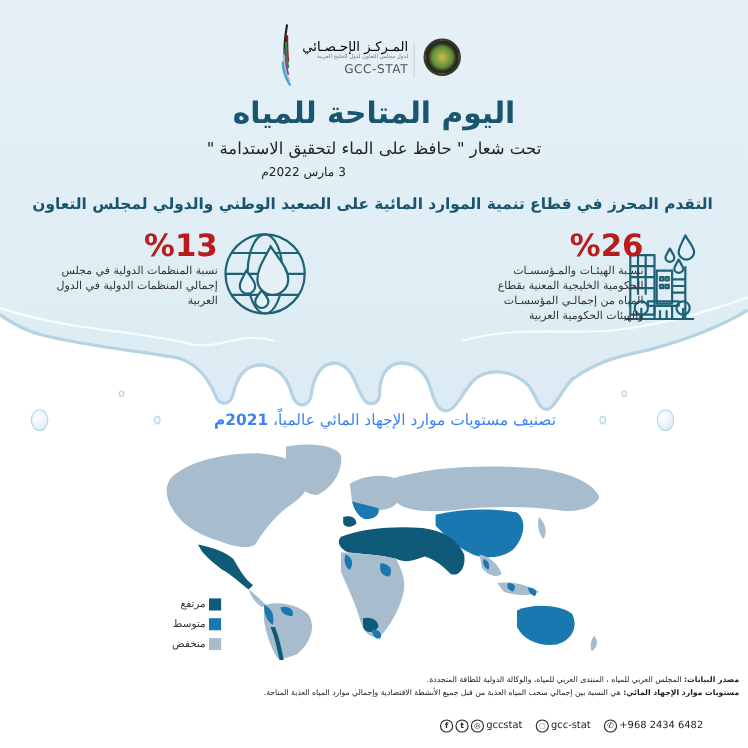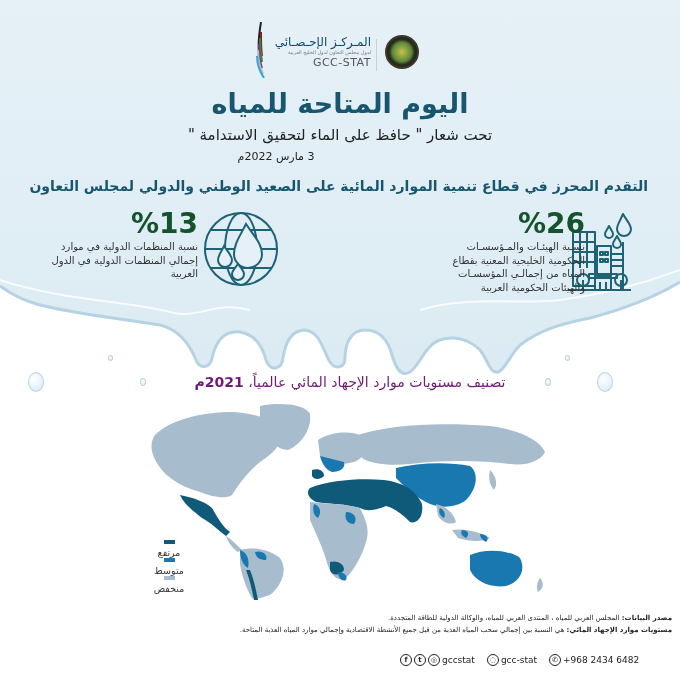--- a/index.html
+++ b/index.html
@@ -9,49 +9,49 @@
   .page { position: absolute; inset: 0; width: 680px; height: 680px; overflow: hidden; }
 
   
   .top-band { position: absolute; left: 0; top: 0; width: 680px; height: 400px; }
   .top-band svg { width: 680px; height: 400px; display: block; }
 
   .logo-wrap { position: absolute; top: 22px; left: 255px; width: 180px; height: 56px; display: flex; flex-direction: row-reverse; align-items: center; gap: 8px; direction: ltr; }
   .emblem { width: 34px; height: 34px; border-radius: 50%; background: radial-gradient(circle, #c9c04a 0%, #5a8a3a 45%, #2b2b1e 60%, #1b1b14 100%); border: 2px solid #3a3a2a; position: absolute; left: 130px; top: 13px; }
   .logo-divider { position: absolute; left: 121px; top: 17px; width: 1px; height: 32px; background: #c8d0d6; }
   .logo-text { position: absolute; left: 10px; top: 14px; width: 106px; text-align: right; direction: rtl; }
-  .logo-ar { font-size: 12px; color: #0c4a6e; line-height: 13px; letter-spacing: 0.5px; }
+  .logo-ar { font-size: 12px; color: #000000; line-height: 13px; letter-spacing: 0.5px; }
   .logo-sub { font-size: 5px; color: #777; line-height: 7px; }
   .logo-en { font-size: 11px; color: #555; direction: ltr; text-align: right; line-height: 14px; letter-spacing: 0.5px; }
   .logo-ribbon { position: absolute; left: 0; top: 0; width: 14px; height: 56px; }
 
   .main-title { position: absolute; top: 88px; left: 0; width: 680px; text-align: center; font-size: 27px; font-weight: bold; color: #17566e; }
   .subtitle { position: absolute; top: 126px; left: 0; width: 680px; text-align: center; font-size: 15px; color: #222; }
   .date { position: absolute; top: 150px; left: 0; width: 552px; text-align: center; font-size: 11px; color: #222; }
 
   .section-heading { position: absolute; top: 178px; left: 30px; width: 618px; text-align: center; font-size: 14px; font-weight: bold; color: #17566e; white-space: nowrap; }
 
   .stat-block { position: absolute; }
   .stat-right { top: 208px; left: 405px; width: 180px; }
   .stat-left { top: 208px; left: 38px; width: 160px; }
-  .stat-value { font-size: 28px; font-weight: bold; color: #14532d; text-align: right; direction: ltr; line-height: 32px; }
+  .stat-value { font-size: 28px; font-weight: bold; color: #b91c1c; text-align: right; direction: ltr; line-height: 32px; }
   .stat-text { font-size: 10px; color: #333; line-height: 13.5px; text-align: right; }
   .stat-right .stat-value { text-align: right; }
   .stat-left .stat-value { text-align: right; }
 
   .icon-buildings { position: absolute; left: 565px; top: 212px; width: 70px; height: 86px; }
   .icon-globe { position: absolute; left: 202px; top: 210px; width: 78px; height: 78px; }
 
-  .map-title { position: absolute; top: 374px; left: 150px; width: 400px; text-align: center; font-size: 14px; color: #701a75; }
+  .map-title { position: absolute; top: 374px; left: 150px; width: 400px; text-align: center; font-size: 14px; color: #3b82f6; }
   .map-title b { font-weight: bold; }
 
   .map { position: absolute; left: 140px; top: 400px; width: 420px; height: 200px; }
 
   .legend { position: absolute; left: 137px; top: 540px; width: 64px; }
-  .legend-item { display: flex; flex-direction: column; align-items: center; gap: 3px; height: 18px; direction: rtl; }
+  .legend-item { display: flex; align-items: center; gap: 3px; height: 18px; direction: rtl; }
   .legend-swatch { width: 11px; height: 11px; display: inline-block; }
   .legend-label { font-size: 9.5px; color: #333; }
 
   .footnote { position: absolute; left: 110px; top: 612px; width: 562px; font-size: 7px; color: #222; text-align: right; line-height: 12px; white-space: nowrap; }
   .footnote b { font-weight: bold; }
 
   .footer { position: absolute; left: 400px; top: 652px; width: 275px; height: 16px; direction: ltr; display: flex; align-items: center; gap: 2px; font-size: 9px; color: #222; }
   .soc-icon { width: 12px; height: 12px; border: 1.2px solid #222; border-radius: 50%; display: inline-flex; align-items: center; justify-content: center; font-size: 7px; font-weight: bold; line-height: 1; }
   .soc-gap { width: 8px; display: inline-block; }
 
@@ -148,21 +148,21 @@
     <circle cx="39" cy="39" r="36"></circle>
     <ellipse cx="39" cy="39" rx="16" ry="36"></ellipse>
     <line x1="3" y1="39" x2="75" y2="39"></line>
     <path d="M9,20 H69 M9,58 H69"></path>
     <path d="M44,14 C52,26 60,34 60,44 A14,14 0 0 1 32,44 C32,34 38,26 44,14 Z" fill="#e6f1f7"></path>
     <path d="M22,36 C26,42 30,46 30,50 A7,7 0 0 1 16,50 C16,46 19,42 22,36 Z" fill="#e6f1f7"></path>
     <path d="M36,54 C39,58 42,61 42,64 A6,6 0 0 1 30,64 C30,61 33,58 36,54 Z" fill="#e6f1f7"></path>
   </svg>
   <div class="stat-block stat-left">
     <div class="stat-value">%13</div>
-    <div class="stat-text">نسبة المنظمات الدولية في موارد</div>
+    <div class="stat-text">نسبة المنظمات الدولية في مجلس</div>
     <div class="stat-text">إجمالي المنظمات الدولية في الدول</div>
     <div class="stat-text">العربية</div>
   </div>
 
   <div class="map-title">
     <span>تصنيف مستويات موارد الإجهاد المائي عالمياً، </span><b>2021م</b>
   </div>
 
   <svg class="map" viewBox="0 0 420 200" xmlns="http://www.w3.org/2000/svg">
 

